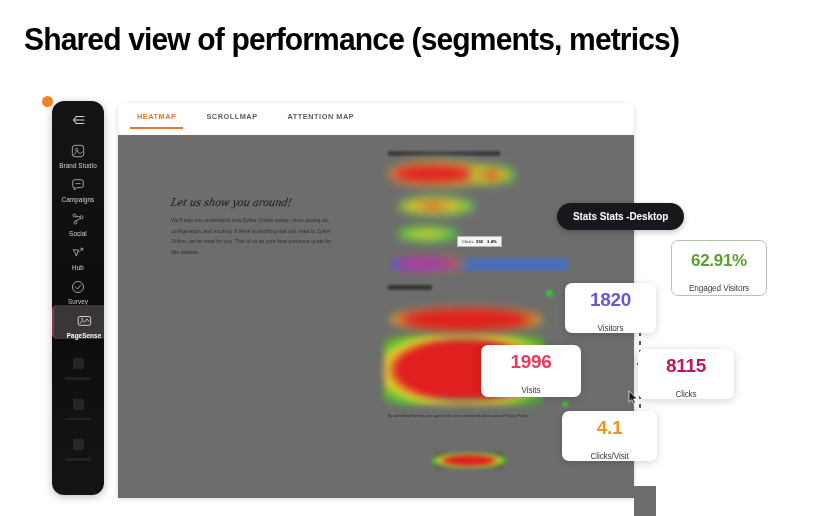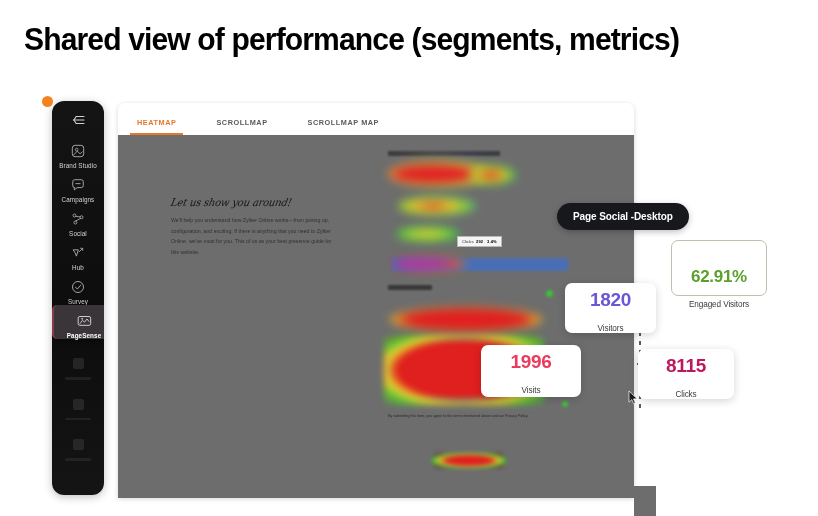--- a/index.html
+++ b/index.html
@@ -104,23 +104,23 @@
     width: 516px; height: 395px;
     background: #ffffff;
     border-radius: 8px 8px 0 0;
     box-shadow: 0 1px 5px rgba(0,0,0,.16);
     overflow: hidden;
   }
   .tabbar {
     height: 32px;
     background: #ffffff;
     display: flex;
-    align-items: flex-end;
+    align-items: flex-start;
     padding-left: 17px;
-    gap: 36px;
+    gap: 26px;
     position: relative;
   }
   .tab {
     font-size: 7.3px;
     letter-spacing: .55px;
     color: #5b5b5b;
     font-weight: 600;
     padding: 9px 2px 8px;
     position: relative;
     white-space: nowrap;
@@ -340,21 +340,21 @@
     font-size: 8.2px;
     color: #3a3a3a;
     margin-top: 14px;
     letter-spacing: -.1px;
   }
   #card-engaged {
     left: 671px; top: 240px; width: 96px; height: 56px;
     border: 1px solid #b9c4ae;
     box-shadow: none;
     background: #fff;
-    padding-top: 27px;
+    padding-top: 11px;
   }
   #card-engaged .val { color: #59a02c; font-size: 17px; }
   #card-visitors { left: 565px; top: 283px; width: 91px; height: 50px; }
   #card-visitors .val { color: #6b56d6; }
   #card-visits   { left: 481px; top: 345px; width: 100px; height: 52px; }
   #card-visits .val { color: #ea3a5e; }
   #card-clicks   { left: 638px; top: 349px; width: 96px; height: 50px; }
   #card-clicks .val { color: #be185d; }
   #card-cpv      { left: 562px; top: 411px; width: 95px; height: 50px; }
   #card-cpv .val { color: #f0941f; }
@@ -466,21 +466,21 @@
 
       </div>
     </div>
     <div class="orange-dot"></div>
 
     <div class="panel">
 
       <div class="tabbar">
         <div class="tab active">HEATMAP</div>
         <div class="tab">SCROLLMAP</div>
-        <div class="tab">SCROLLMAP MAP</div>
+        <div class="tab">ATTENTION MAP</div>
       </div>
 
       <div class="canvas">
 
         <div class="pg-script">Let us show you around!</div>
         <div class="pg-body">We'll help you understand how Zylker Online works—from joining up, configuration, and exciting. If there is anything that you need to Zylker Online, we've most for you. This of us as your best presence guide for this website.</div>
 
         <div class="hm">
           <div class="hm-mini-text"></div>
           <div class="blob r1"></div>
@@ -504,21 +504,21 @@
           <div class="cta-heat"></div>
         </div>
 
       </div>
     </div>
 
     <div class="gray-tail"></div>
 
   </div>
 
-  <div class="pill">Page Social -Desktop</div>
+  <div class="pill">Stats Stats -Desktop</div>
 
   <div class="guide-v"></div>
   <div class="guide-h"></div>
 
   <div class="cursor">
     <svg width="11" height="15" viewBox="0 0 11 15">
       <path d="M1 1 L1 12.2 L3.7 9.6 L5.6 13.6 L7.3 12.8 L5.5 9 L9.2 8.8 Z" fill="#1b1b1b" stroke="#ffffff" stroke-width=".7" stroke-linejoin="round"></path>
     </svg>
   </div>
 
@@ -535,14 +535,18 @@
   <div class="card" id="card-visits">
     <div class="val">1996</div>
     <div class="lab">Visits</div>
   </div>
 
   <div class="card" id="card-clicks">
     <div class="val">8115</div>
     <div class="lab">Clicks</div>
   </div>
 
+  <div class="card" id="card-cpv">
+    <div class="val">4.1</div>
+    <div class="lab">Clicks/Visit</div>
+  </div>
 
 </div>
 
 </body></html>

